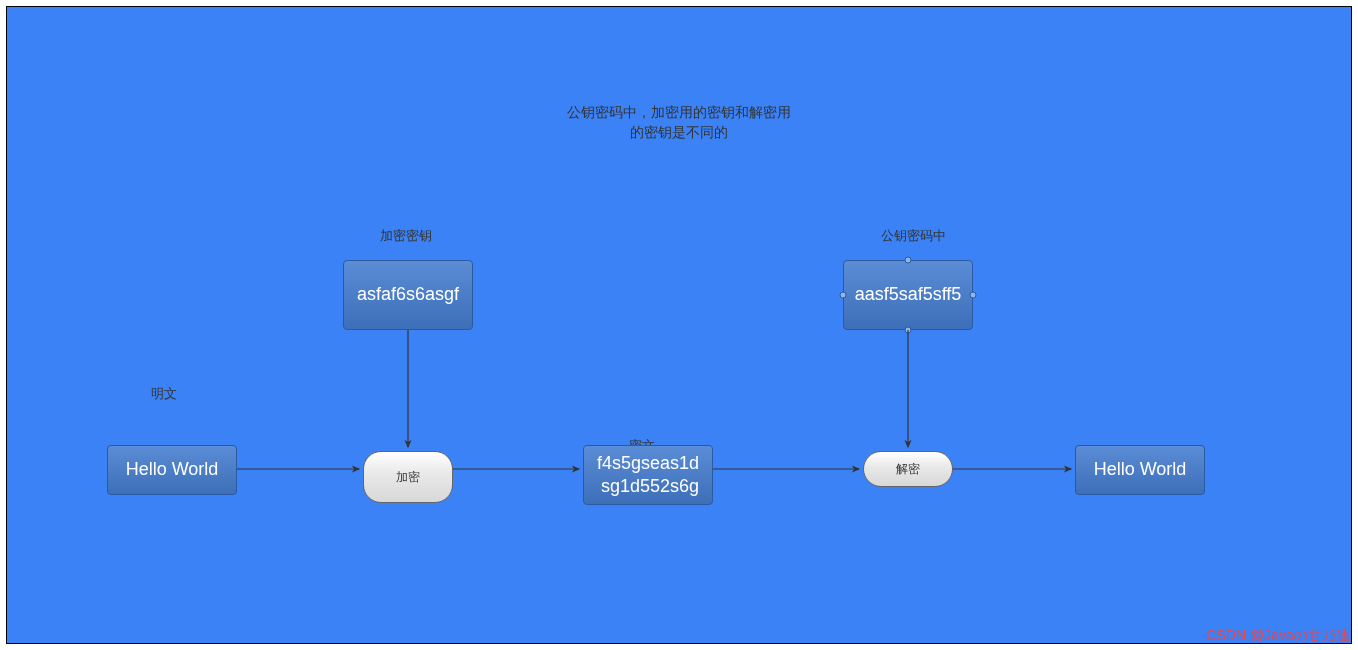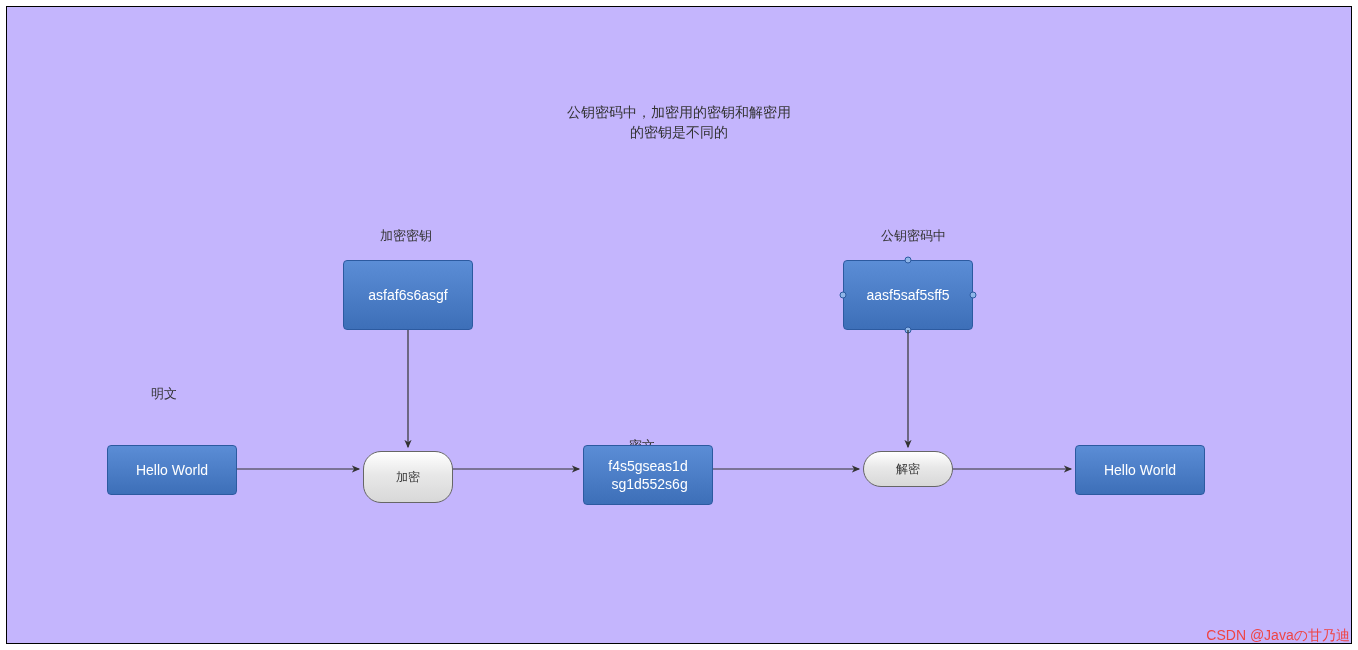--- a/index.html
+++ b/index.html
@@ -10,21 +10,21 @@
     font-family: "Microsoft YaHei", Arial, sans-serif;
     background: #fff;
   }
   .frame {
     position: absolute;
     left: 6px;
     top: 6px;
     width: 1344px;
     height: 636px;
     border: 1px solid #000;
-    background: #c4b5fd;
+    background: #3b82f6;
     overflow: hidden;
   }
   .title {
     position: absolute;
     top: 96px;
     left: 0;
     width: 100%;
     text-align: center;
     font-size: 14px;
     color: #333;
@@ -36,21 +36,21 @@
     color: #333;
     text-align: left;
     white-space: nowrap;
   }
   .box {
     position: absolute;
     background: linear-gradient(to bottom, #5b8dd6 0%, #3d6fb8 100%);
     border: 1px solid #2c5aa0;
     border-radius: 4px;
     color: #fff;
-    font-size: 14px;
+    font-size: 18px;
     display: flex;
     align-items: center;
     justify-content: center;
     text-align: center;
     line-height: 1.3;
     box-sizing: border-box;
     padding: 4px;
   }
   .process {
     position: absolute;

